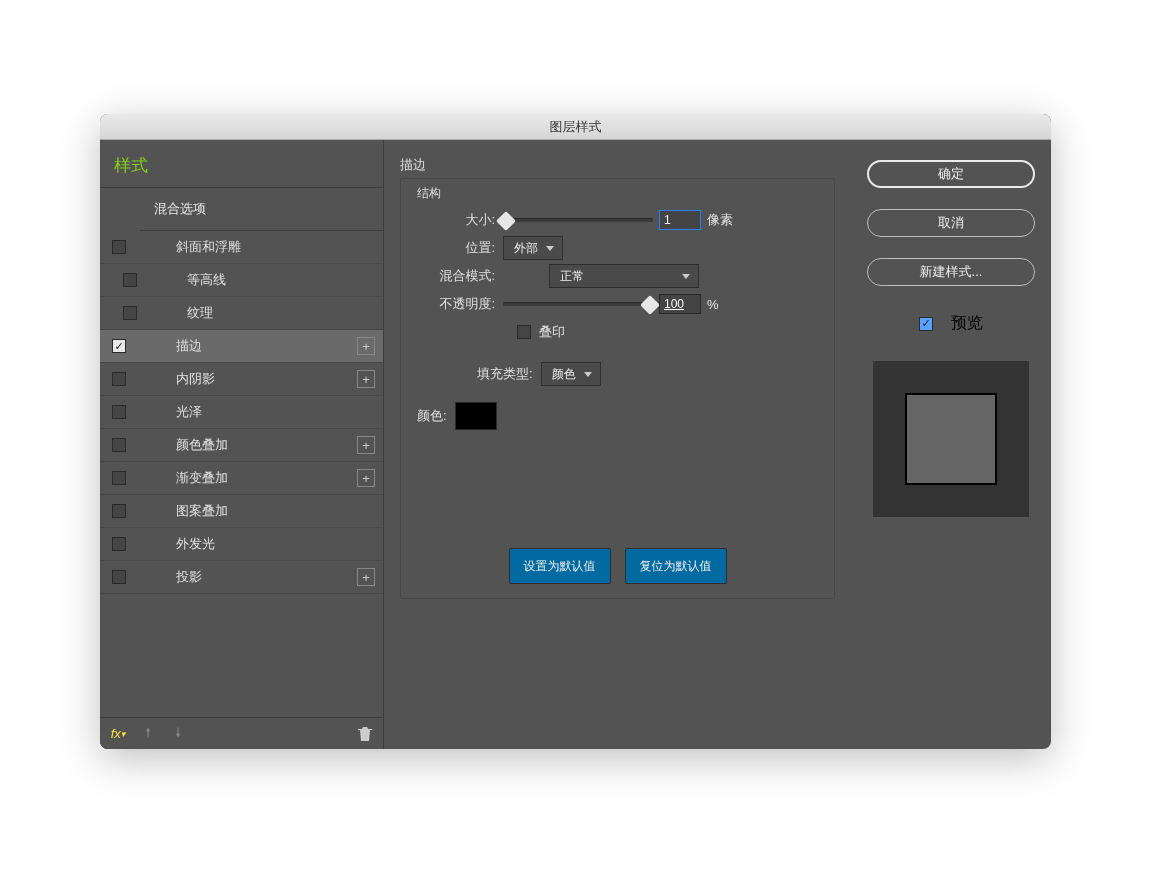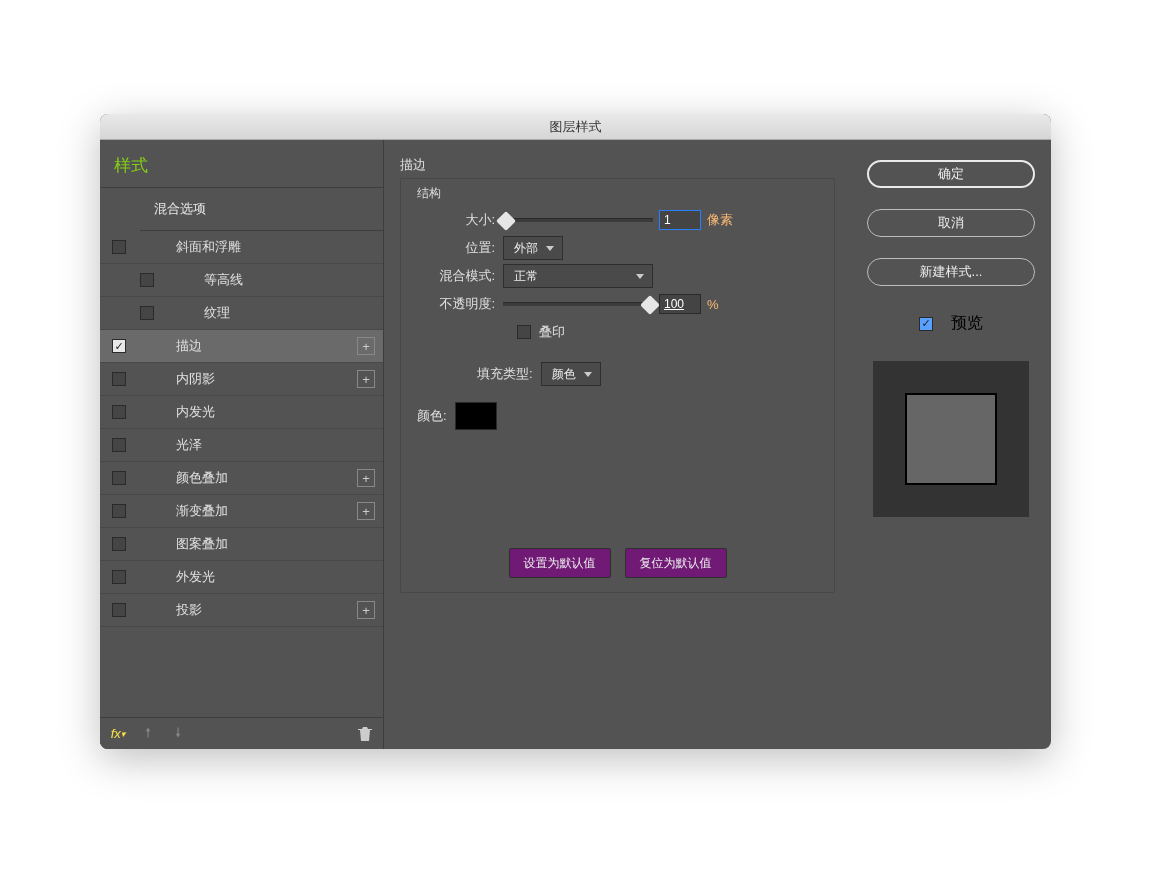--- a/index.html
+++ b/index.html
@@ -18,21 +18,21 @@
   
   .left { width: 284px; background: #535353; border-right: 1px solid #3d3d3d; display:flex; flex-direction:column; }
   .styles-header { padding: 14px 14px 10px; font-size: 17px; color: #84cc16; border-bottom:1px solid #3d3d3d; }
   .blend-header { padding: 12px 14px; font-size: 13px; color: #e8e8e8; border-bottom:1px solid #3d3d3d;margin-left:40px; }
   .style-list { flex:1; overflow:auto; }
   .style-row {
     display:flex; align-items:center; height:33px; padding:0 8px 0 12px;
     border-bottom:1px solid #484848; font-size:13px; color:#e0e0e0;gap:40px;
   }
   .style-row.selected { background:#6a6a6a; }
-  .style-row.sub { padding-left: 40px; }
+  .style-row.sub { padding-left: 23px; }
   .checkbox {
     width:14px; height:14px; border:1px solid #2a2a2a; background:#454545;
     margin-right:10px; display:inline-flex; align-items:center; justify-content:center;
   }
   .checkbox.checked { background:#e8e8e8; }
   .checkbox.checked::after { content:"✓"; font-size:11px; color:#222; line-height:1; }
   .plus-btn {
     margin-left:auto; width:18px; height:18px; border:1px solid #888;
     display:flex; align-items:center; justify-content:center;
     font-size:13px; color:#ccc;
@@ -62,37 +62,37 @@
   }
   .slider .thumb {
     position:absolute; top:-5px; width:14px; height:14px;
     background:#e6e6e6; border-radius:2px; transform:rotate(45deg);
   }
   .num-input {
     width:42px; height:20px; background:#444; color:#fff;
     border:1px solid #2a7fff; font-size:12px; text-align:left; padding:0 4px;
   }
   .num-input.plain { border:1px solid #2a2a2a;text-decoration:underline; }
-  .unit { margin-left:6px; color:#fdba74; }
+  .unit { margin-left:6px; color:#e5e5e5; }
   .dropdown {
     height:24px; background:#4a4a4a; border:1px solid #2e2e2e; color:#eee;
     padding:0 24px 0 10px; font-size:12px; display:inline-flex; align-items:center;
     position:relative; min-width:60px;
   }
   .dropdown::after {
     content:""; position:absolute; right:8px; top:9px;
     width:0; height:0; border-left:4px solid transparent;
     border-right:4px solid transparent; border-top:5px solid #ccc;
   }
   .small-cb { width:14px; height:14px; border:1px solid #2a2a2a; background:#454545; margin-right:8px; }
   .color-swatch { width:42px; height:28px; background:#000; border:1px solid #2a2a2a; margin-left:8px; }
   .fill-row { margin:16px 0 0 60px; display:flex; align-items:center; }
   .color-row { margin:16px 0 0 0px; display:flex; align-items:center; }
   .btn {
-    height:30px; background:#701a75; border:1px solid #2e2e2e; color:#eee;
+    height:36px; background:#0369a1; border:1px solid #2e2e2e; color:#eee;
     padding:0 14px; font-size:12px; display:inline-flex; align-items:center;
     border-radius:2px;
   }
   .defaults-row { display:flex; justify-content:center; gap:14px; margin-top:8px; }
 
   
   .right { width:200px; padding:20px 16px; display:flex; flex-direction:column; align-items:center; gap:21px; }
   .pill-btn {
     width:168px; height:28px; border:1px solid #bdbdbd; border-radius:14px;
     color:#eee; font-size:13px; display:flex; align-items:center; justify-content:center;
@@ -134,24 +134,20 @@
         </div>
         <div class="style-row selected">
           <span class="checkbox checked"></span>
           <span>描边</span>
           <span class="plus-btn">+</span>
         </div>
         <div class="style-row">
           <span class="checkbox"></span>
           <span>内阴影</span>
           <span class="plus-btn">+</span>
-        </div>
-        <div class="style-row">
-          <span class="checkbox"></span>
-          <span>内发光</span>
         </div>
         <div class="style-row">
           <span class="checkbox"></span>
           <span>光泽</span>
         </div>
         <div class="style-row">
           <span class="checkbox"></span>
           <span>颜色叠加</span>
           <span class="plus-btn">+</span>
         </div>
@@ -203,21 +199,21 @@
 
         <div class="form-row">
           <div class="form-label">位置:</div>
           <div class="dropdown">
               <span>外部</span>
             </div>
         </div>
 
         <div class="form-row">
           <div class="form-label">混合模式:</div>
-          <div class="dropdown" style="min-width:150px;">
+          <div class="dropdown" style="min-width:150px;margin-left:46px;">
               <span>正常</span>
             </div>
         </div>
 
         <div class="form-row">
           <div class="form-label">不透明度:</div>
           <div class="slider">
               <div class="thumb" style="left:140px;"></div>
             </div>
           <input class="num-input plain" value="100" style="">

